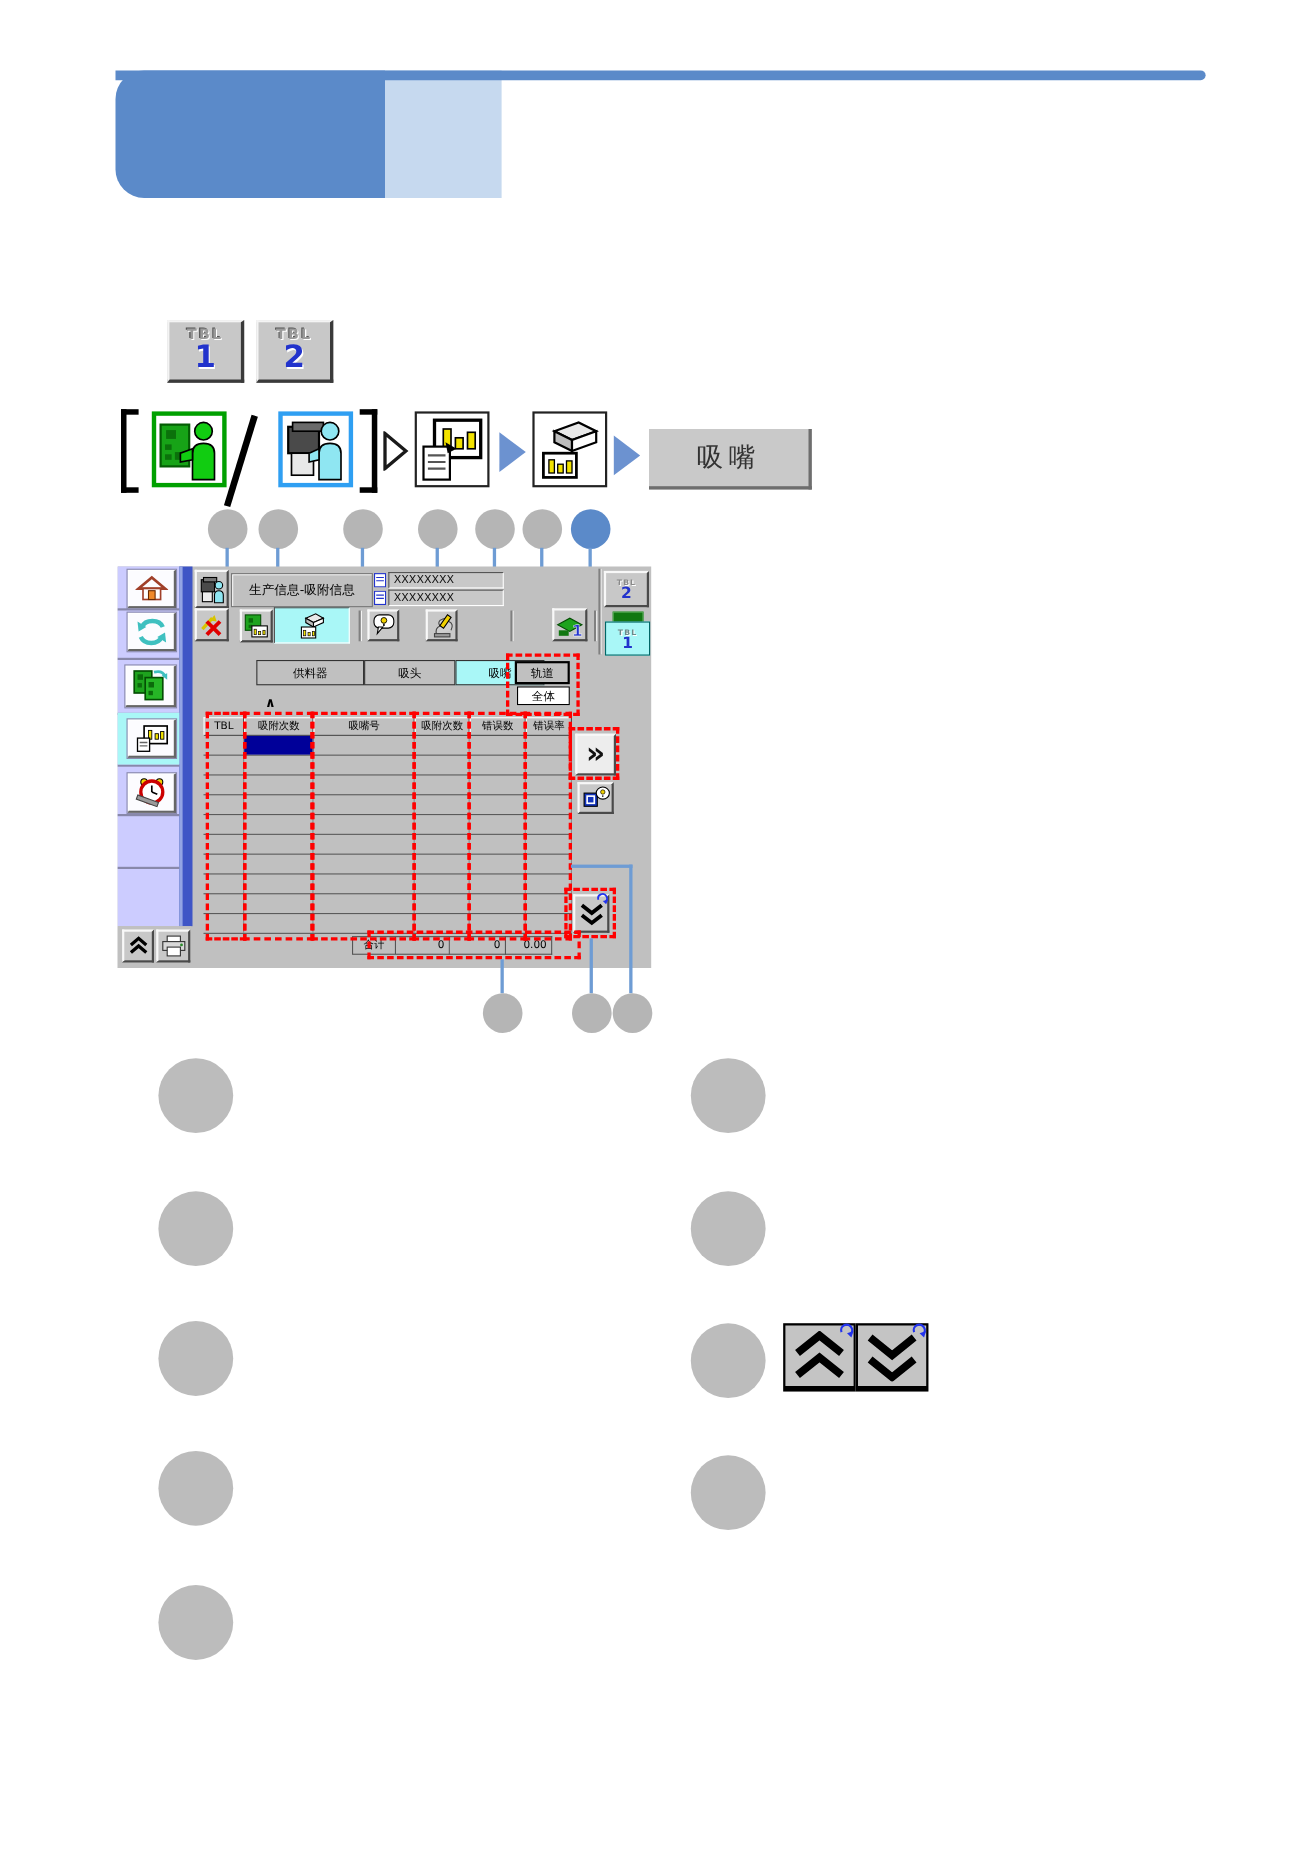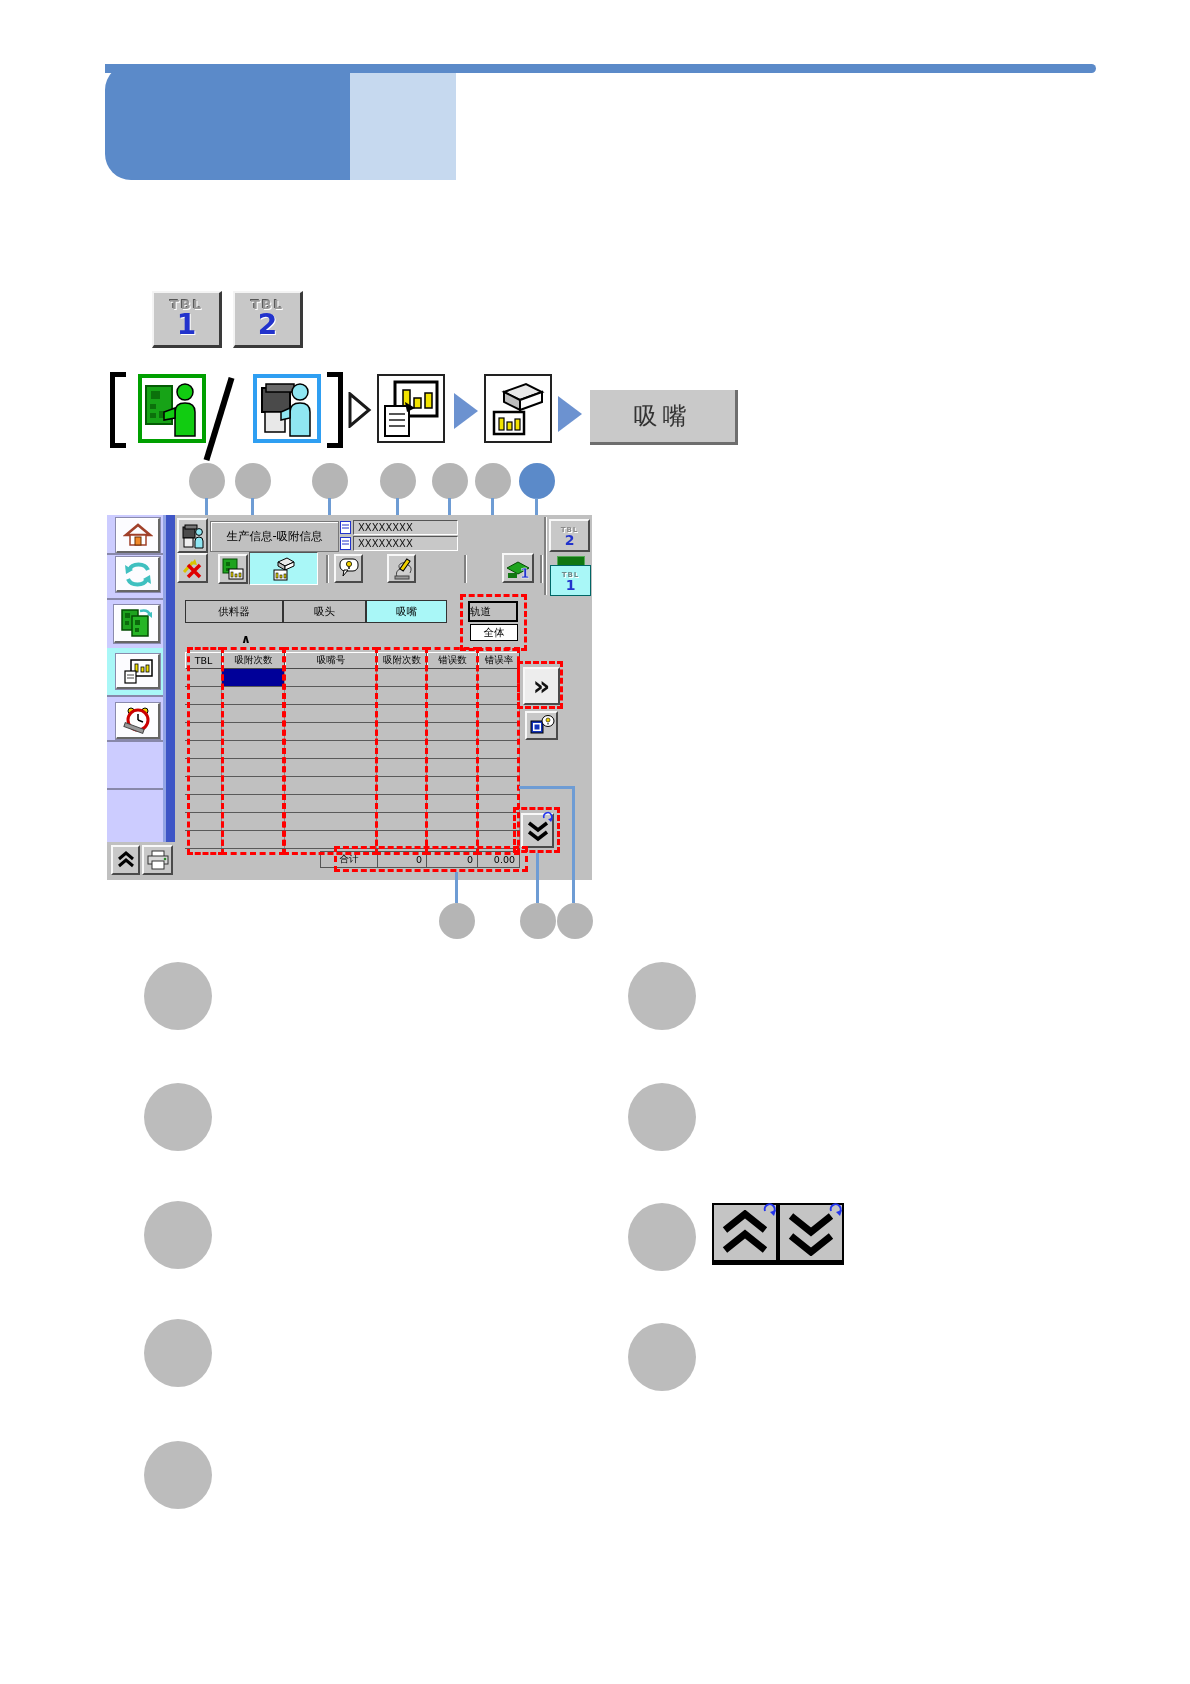--- a/index.html
+++ b/index.html
@@ -37,23 +37,23 @@
   .sbtn{width:44px;height:35px;background:#fcfcff;border-top:1px solid #fff;border-left:1px solid #fff;
     border-right:2px solid #666;border-bottom:2px solid #666;outline:1px solid #8a8aad;box-sizing:border-box;
     display:flex;align-items:center;justify-content:center;}
   .raised{background:#c8c8c8;border-top:2px solid #f8f8f8;border-left:2px solid #f8f8f8;border-right:2px solid #4a4a4a;
     border-bottom:2px solid #4a4a4a;box-sizing:border-box;display:flex;align-items:center;justify-content:center;}
   .sunken{background:#c8c8c8;border-top:1px solid #555;border-left:1px solid #555;border-right:1px solid #fff;
     border-bottom:1px solid #fff;box-sizing:border-box;}
   .titlecell{border:1px solid #777;box-shadow:inset 1px 1px 0 #fff;display:flex;align-items:center;justify-content:center;font-size:11.5px;}
   .field{font-size:10px;padding:1px 0 0 4px;color:#111;}
   .vsep{width:2px;background:#808080;border-right:1px solid #fff;}
-  .tab{box-sizing:border-box;border:1px solid #333;display:flex;align-items:center;justify-content:center;font-size:10.5px;background:#c0c0c0;}
+  .tab{box-sizing:border-box;border:1px solid #333;display:flex;align-items:center;justify-content:center;font-size:10.5px;background:#c0c0c0;margin-left:48px;}
   .tab.active{background:#a9f7f7;}
-  .trackbtn{box-sizing:border-box;border:2px solid #000;background:#c0c0c0;display:flex;align-items:center;font-size:10.5px;}
+  .trackbtn{box-sizing:border-box;border:2px solid #000;background:#c0c0c0;display:flex;align-items:center;justify-content:center;font-size:10.5px;}
   .allbtn{box-sizing:border-box;border:1px solid #000;background:#fff;display:flex;align-items:center;justify-content:center;font-size:10.5px;}
   
   #ptable{left:78px;top:137px;width:335px;height:216px;}
   .thead{display:flex;height:17px;}
   .hcell{box-sizing:border-box;border:1px solid;border-color:#fff #4a4a4a #4a4a4a #fff;background:#c0c0c0;
     display:flex;align-items:center;justify-content:center;font-size:9.5px;white-space:nowrap;overflow:hidden;}
   .trow{display:flex;height:18px;border-bottom:1px solid #5a5a5a;box-sizing:border-box;}
   .tcell{box-sizing:border-box;border-right:1px solid #8a8a8a;height:100%;}
   .c0{width:37px}.c1{width:63px}.c2{width:92px}.c3{width:50px}.c4{width:51px}.c5{width:42px}
   .tcell.sel{background:#000099;}
@@ -441,21 +441,21 @@
           <div class="trow">
             <div class="tcell c0"></div>
             <div class="tcell c1"></div>
             <div class="tcell c2"></div>
             <div class="tcell c3"></div>
             <div class="tcell c4"></div>
             <div class="tcell c5"></div>
           </div>
         </div>
       <div class="totrow">
-        <div class="totcell" style="width:58px;text-align:center;">合计</div>
+        <div class="totcell" style="width:40px;text-align:center;">合计</div>
         <div class="totcell num" style="width:49px;">0</div>
         <div class="totcell num" style="width:51px;">0</div>
         <div class="totcell num" style="width:42px;">0.00</div>
       </div>
     </div>
 
     <div class="abs raised chevbtn" style="left:416px;top:152px;width:37px;height:38px;background:#ededed;">
       <span style="font-size:27px;font-weight:bold;line-height:30px;color:#111;">»</span>
     </div>
     <div class="abs raised" style="left:418px;top:196px;width:33px;height:29px;">

